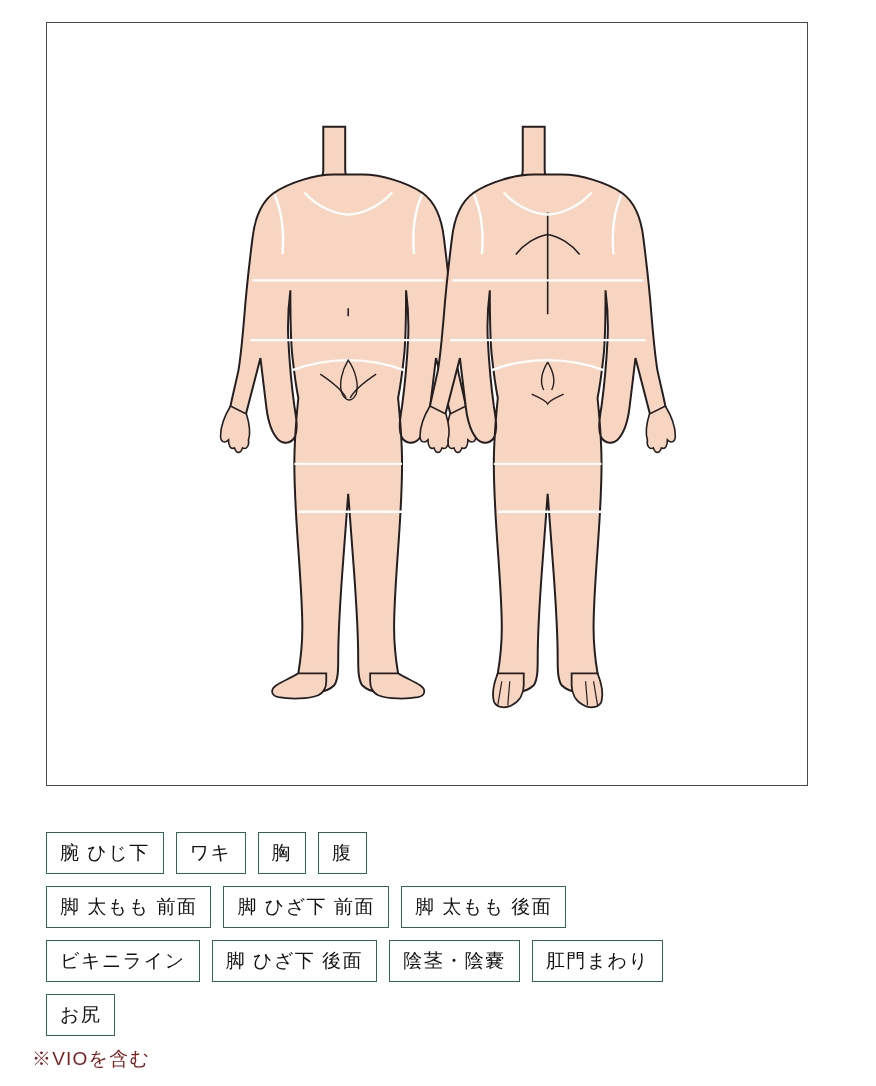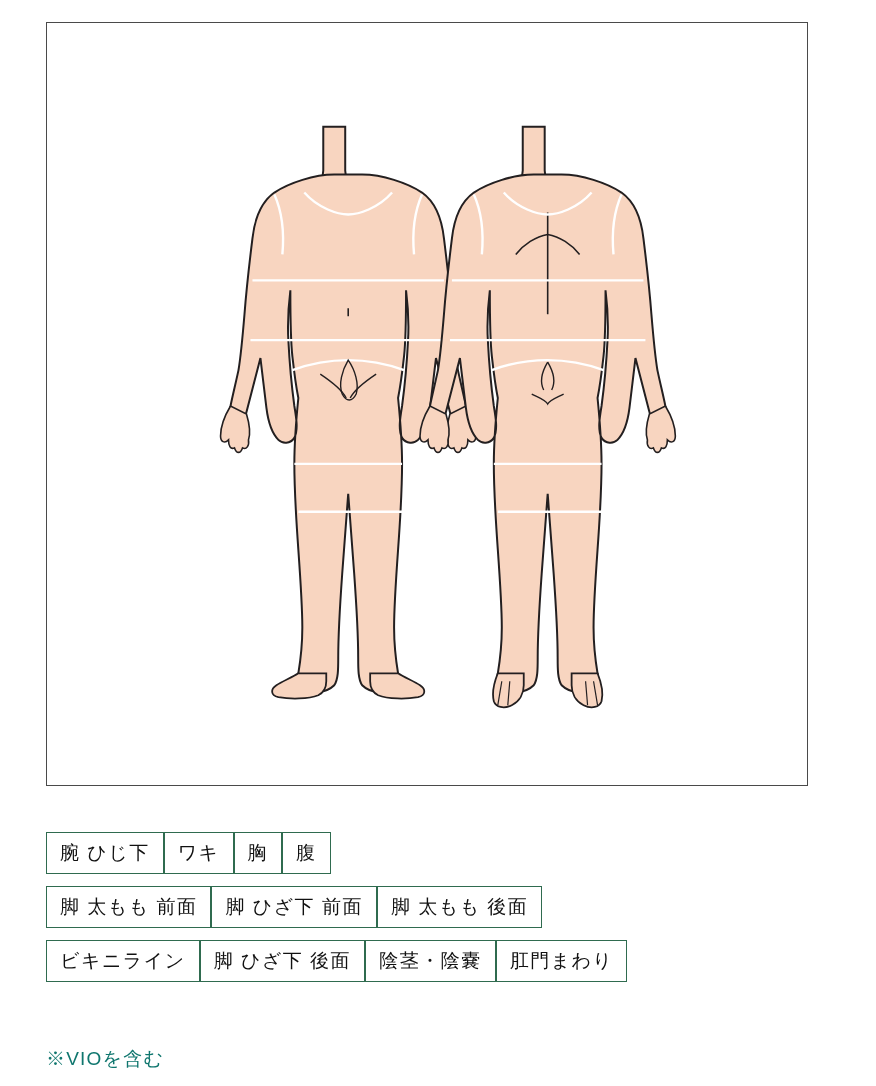--- a/index.html
+++ b/index.html
@@ -38,41 +38,42 @@
   }
   .tag-area {
     position: absolute;
     left: 46px;
     top: 832px;
     width: 790px;
   }
   .tag-row {
     display: flex;
     flex-wrap: nowrap;
+    gap: 12px;
     margin-bottom: 12px;
   }
   .tag {
     border: 1px solid #2f6b4f;
     color: #111111;
     background: #ffffff;
     font-size: 19px;
     line-height: 1;
     padding: 10px 13px 11px 13px;
     white-space: nowrap;
     letter-spacing: 1.5px;
     box-sizing: border-box;
     font-family: "Liberation Sans", sans-serif;
   }
   .note {
     position: absolute;
-    left: 46px;
+    left: 32px;
     top: 1046px;
     font-size: 19px;
     letter-spacing: 1.2px;
-    color: #0f766e;
+    color: #7f1d1d;
   }
 </style>
 </head>
 <body>
 
 <div class="page">
 
   <div class="figure-panel">
     <svg viewBox="0 0 762 764" xmlns="http://www.w3.org/2000/svg">
       <g>
@@ -263,18 +264,21 @@
       <div class="tag">脚 太もも 後面</div>
     </div>
 
     <div class="tag-row">
       <div class="tag">ビキニライン</div>
       <div class="tag">脚 ひざ下 後面</div>
       <div class="tag">陰茎・陰嚢</div>
       <div class="tag">肛門まわり</div>
     </div>
 
+    <div class="tag-row">
+      <div class="tag">お尻</div>
+    </div>
 
   </div>
 
   <div class="note">※VIOを含む</div>
 
 </div>
 
 </body></html>

